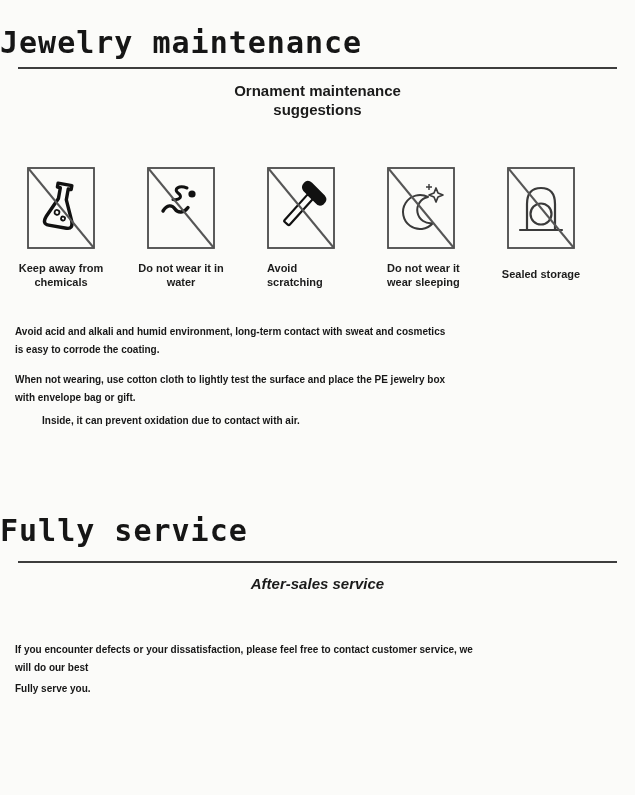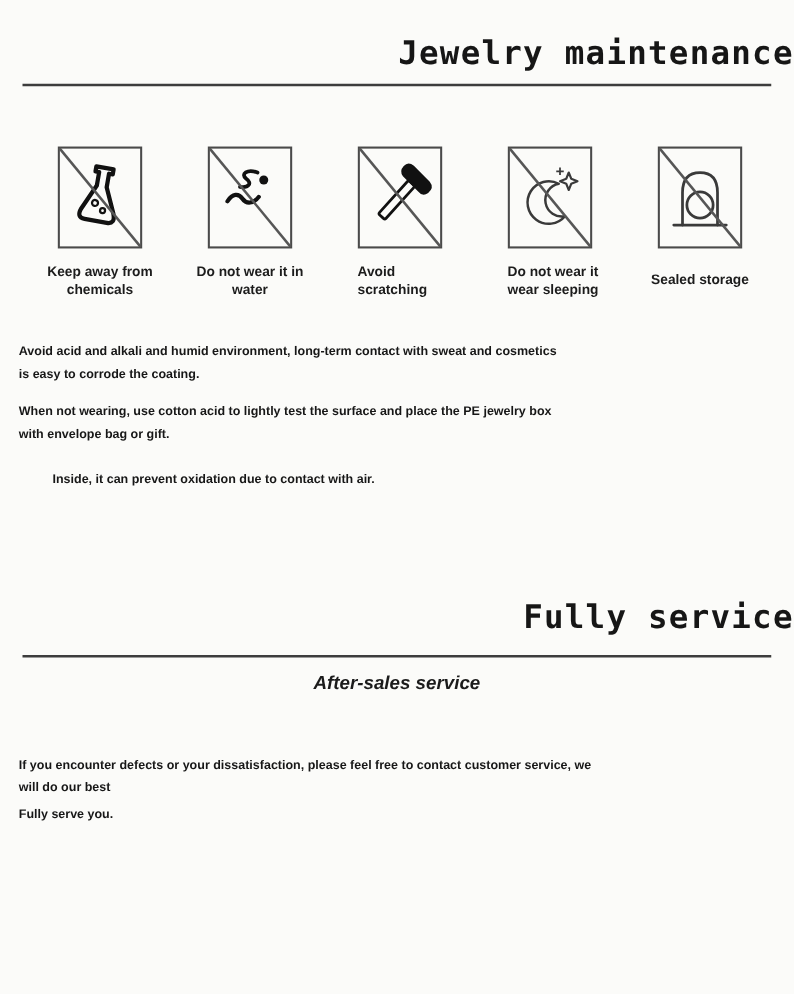--- a/index.html
+++ b/index.html
@@ -6,45 +6,45 @@
   body{
     width:635px;height:795px;
     background:#fbfbf9;
     color:#1b1b1b;
     font-family:"Liberation Sans", sans-serif;
     overflow:hidden;
   }
   .display-title{
     font-family:"DejaVu Sans Mono", monospace;
     font-weight:bold;
-    font-size:26px;
+    font-size:30px;
     line-height:34px;
     letter-spacing:1px;
-    text-align:right;
+    text-align:left;
     color:#161616;
     margin:0;
   }
   #jm-title{margin-top:26px;}
   .rule{
     border:none;
     border-top:2px solid #3d3d3d;
     margin:7px 18px 0 18px;
   }
   .subtitle{
     text-align:center;
     font-weight:bold;
     font-size:15px;
     line-height:19px;
     white-space:pre-line;
     margin-top:12px;
     color:#1b1b1b;
   }
   .icons-row{
     display:flex;
-    padding-left:20px;
+    padding-left:1px;
     margin-top:48px;
   }
   .icon-item{
     width:120px;
     display:flex;
     flex-direction:column;
     align-items:center;
   }
   .icon-box{width:68px;height:82px;display:block;}
   .caption{
@@ -68,36 +68,38 @@
   .body-text{
     margin:0 15px;
     font-size:10px;
     font-weight:bold;
     line-height:18px;
     white-space:pre-line;
     color:#171717;
   }
   #para1{margin-top:34px;}
   #para2{margin-top:12px;}
-  #para3{margin-top:18px;padding-left:27px;}
+  #para3{margin-top:5px;padding-left:27px;}
   #as-title{margin-top:84px;}
   #as-rule{margin-top:13px;}
   #as-subtitle{margin-top:11px;font-style:italic;}
   #as-para1{margin-top:48px;}
   #as-para2{margin-top:3px;}
 </style>
 </head>
 <body>
 
 <div>
 
   <h1 class="display-title" id="jm-title">Jewelry maintenance</h1>
 
   <hr class="rule">
 
+  <div class="subtitle">Ornament maintenance
+suggestions</div>
 
   <div class="icons-row">
 
     <div class="icon-item">
       <svg class="icon-box" viewBox="0 0 68 82">
         <rect x="1" y="1" width="66" height="80" fill="none" stroke="#4a4a4a" stroke-width="1.8"></rect>
         <g transform="rotate(10 34 40)" stroke="#111" fill="none" stroke-linejoin="round" stroke-linecap="round">
           <path d="M27,17 L41,17 L41,21 L38,21 L38,32 L47,52 Q50,60 43,60 L25,60 Q18,60 21,52 L30,32 L30,21 L27,21 Z" stroke-width="3.4"></path>
           <circle cx="31" cy="46" r="2.4" stroke-width="1.8"></circle>
           <circle cx="38" cy="51" r="2" stroke-width="1.8"></circle>
@@ -160,21 +162,21 @@
         <line x1="1.5" y1="1.5" x2="66.5" y2="80.5" stroke="#565656" stroke-width="2"></line>
       </svg>
       <div class="caption">Sealed storage</div>
     </div>
 
   </div>
 
   <p class="body-text" id="para1">Avoid acid and alkali and humid environment, long-term contact with sweat and cosmetics
 is easy to corrode the coating.</p>
 
-  <p class="body-text" id="para2">When not wearing, use cotton acid to lightly test the surface and place the PE jewelry box
+  <p class="body-text" id="para2">When not wearing, use cotton cloth to lightly test the surface and place the PE jewelry box
 with envelope bag or gift.</p>
 
   <p class="body-text" id="para3">Inside, it can prevent oxidation due to contact with air.</p>
 
 </div>
 
 <div>
 
   <h1 class="display-title" id="as-title">Fully service</h1>
 

